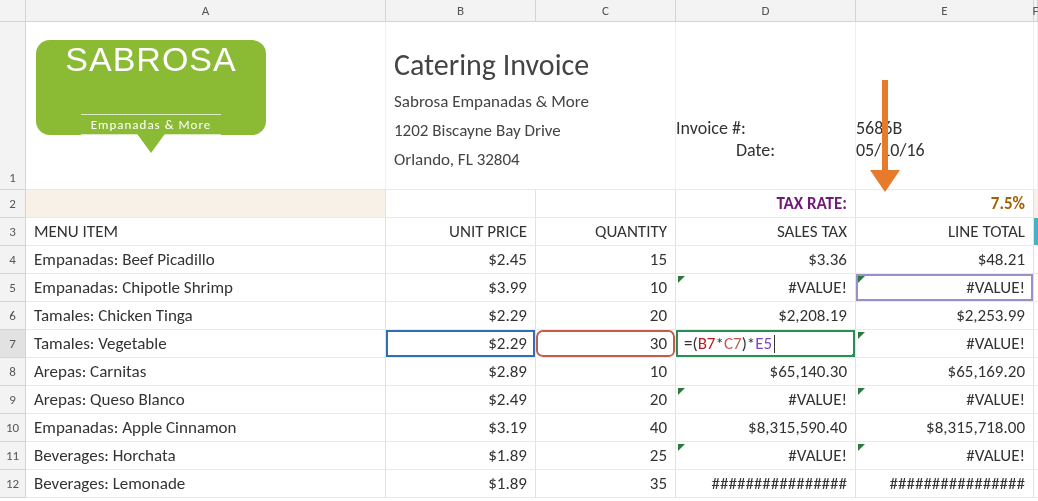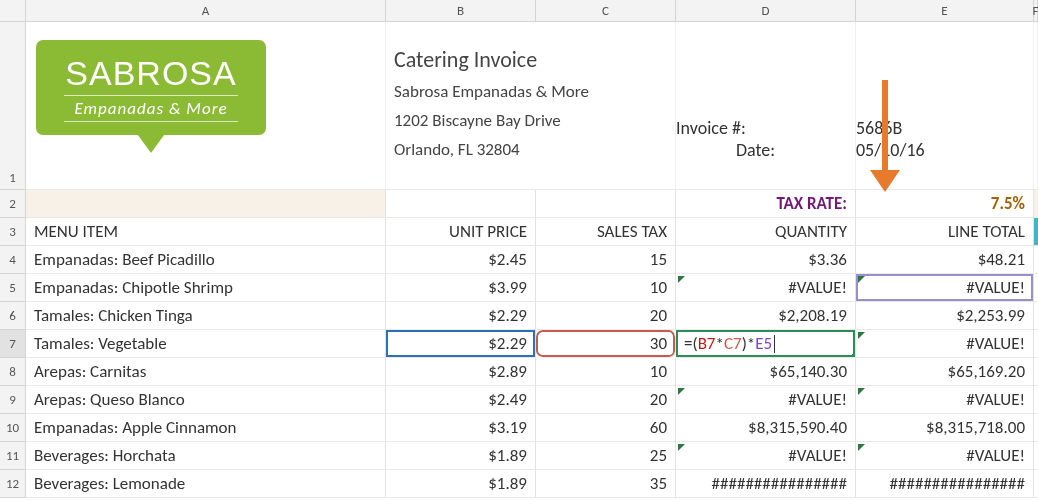--- a/index.html
+++ b/index.html
@@ -41,32 +41,32 @@
     font-size: 17px;
     background: #fff;
   }
   .r { justify-content: flex-end; }
   .taxlabel { color: #701a75; font-weight: bold; justify-content: flex-end; }
   .taxval { color: #a16207; font-weight: bold; justify-content: flex-end; }
   .logo {
     width: 230px; height: 110px; position: relative; margin: 18px 0 0 10px;
   }
   .logo-bubble {
-    width: 230px; height: 95px; background: #8bba34; border-radius: 7px;
-    display: flex; flex-direction: column; align-items: center; justify-content: center;
+    width: 230px; height: 95px; background: #8bba34; border-radius: 14px;
+    display: flex; flex-direction: column; align-items: center; justify-content: space-between;
     position: relative;
   }
   .logo-bubble::after {
     content: ""; position: absolute; bottom: -18px; left: 50%; margin-left: -16px;
     border-left: 16px solid transparent; border-right: 16px solid transparent;
     border-top: 22px solid #8bba34;
   }
   .logo-main { font-family: Impact, 'Arial Black', sans-serif; color: #fff; font-size: 34px; letter-spacing: 1px; }
-  .logo-sub { color: #fff; font-size: 17px; font-style: italic; border-top: 1px solid rgba(255,255,255,.7); border-bottom: 1px solid rgba(255,255,255,.7); padding: 2px 10px; margin-top: 2px; letter-spacing: 1px; }
-  .title { font-size: 22px; color: #444; margin-top: 24px; }
+  .logo-sub { color: #fff; font-size: 13px; border-top: 1px solid rgba(255,255,255,.7); border-bottom: 1px solid rgba(255,255,255,.7); padding: 2px 10px; margin-top: 2px; letter-spacing: 1px; }
+  .title { font-size: 30px; color: #444; margin-top: 24px; }
   .sub { font-size: 17px; color: #444; margin-top: 8px; }
   .meta { font-size: 18px; color: #333; }
   .row1-wrap { grid-column: 2 / 8; display: grid; grid-template-columns: 360px 290px 180px 178px 4px; height: 168px; border-bottom:1px solid #e9e9e9;}
   .row1-wrap > div { border-right:1px solid #f0f0f0; }
   .sel-blue { box-shadow: inset 0 0 0 2px #2f6fb7; }
   .sel-red  { box-shadow: inset 0 0 0 2px #c55b4d; border-radius: 7px; }
   .sel-green{ box-shadow: inset 0 0 0 2px #2a8f56; position:relative; background:#fff;}
   .sel-green::after{content:"";position:absolute;right:-3px;bottom:-3px;width:6px;height:6px;background:#2a8f56;}
   .purple-box { box-shadow: inset 0 0 0 2px #9b8fc9; }
   .formula { font-family: Calibri, Arial; font-size:17px; color:#333; }
@@ -124,22 +124,22 @@
   <div class="cell taxrow" style="background:#f7f1e8;"></div>
   <div class="cell taxrow"></div>
   <div class="cell taxrow"></div>
   <div class="cell taxrow taxlabel">TAX RATE:</div>
   <div class="cell taxrow taxval">7.5%</div>
   <div class="cell taxrow" style="background:#f7f1e8;"></div>
 
   <div class="rowhdr">3</div>
   <div class="cell hrow">MENU ITEM</div>
   <div class="cell hrow r">UNIT PRICE</div>
+  <div class="cell hrow r">QUANTITY</div>
   <div class="cell hrow r">SALES TAX</div>
-  <div class="cell hrow r">QUANTITY</div>
   <div class="cell hrow r">LINE TOTAL</div>
   <div class="cell hrow" style="background:#45b3c6;"></div>
 
   <div class="rowhdr">4</div>
   <div class="cell">Empanadas: Beef Picadillo</div>
   <div class="cell r">$2.45</div>
   <div class="cell r">15</div>
   <div class="cell r">$3.36</div>
   <div class="cell r">$48.21</div>
   <div class="cell"></div>
@@ -185,21 +185,21 @@
   <div class="cell">Arepas: Queso Blanco</div>
   <div class="cell r">$2.49</div>
   <div class="cell r">20</div>
   <div class="cell r tri">#VALUE!</div>
   <div class="cell r tri">#VALUE!</div>
   <div class="cell"></div>
 
   <div class="rowhdr">10</div>
   <div class="cell">Empanadas: Apple Cinnamon</div>
   <div class="cell r">$3.19</div>
-  <div class="cell r">60</div>
+  <div class="cell r">40</div>
   <div class="cell r">$8,315,590.40</div>
   <div class="cell r">$8,315,718.00</div>
   <div class="cell"></div>
 
   <div class="rowhdr">11</div>
   <div class="cell">Beverages: Horchata</div>
   <div class="cell r">$1.89</div>
   <div class="cell r">25</div>
   <div class="cell r tri">#VALUE!</div>
   <div class="cell r tri">#VALUE!</div>

